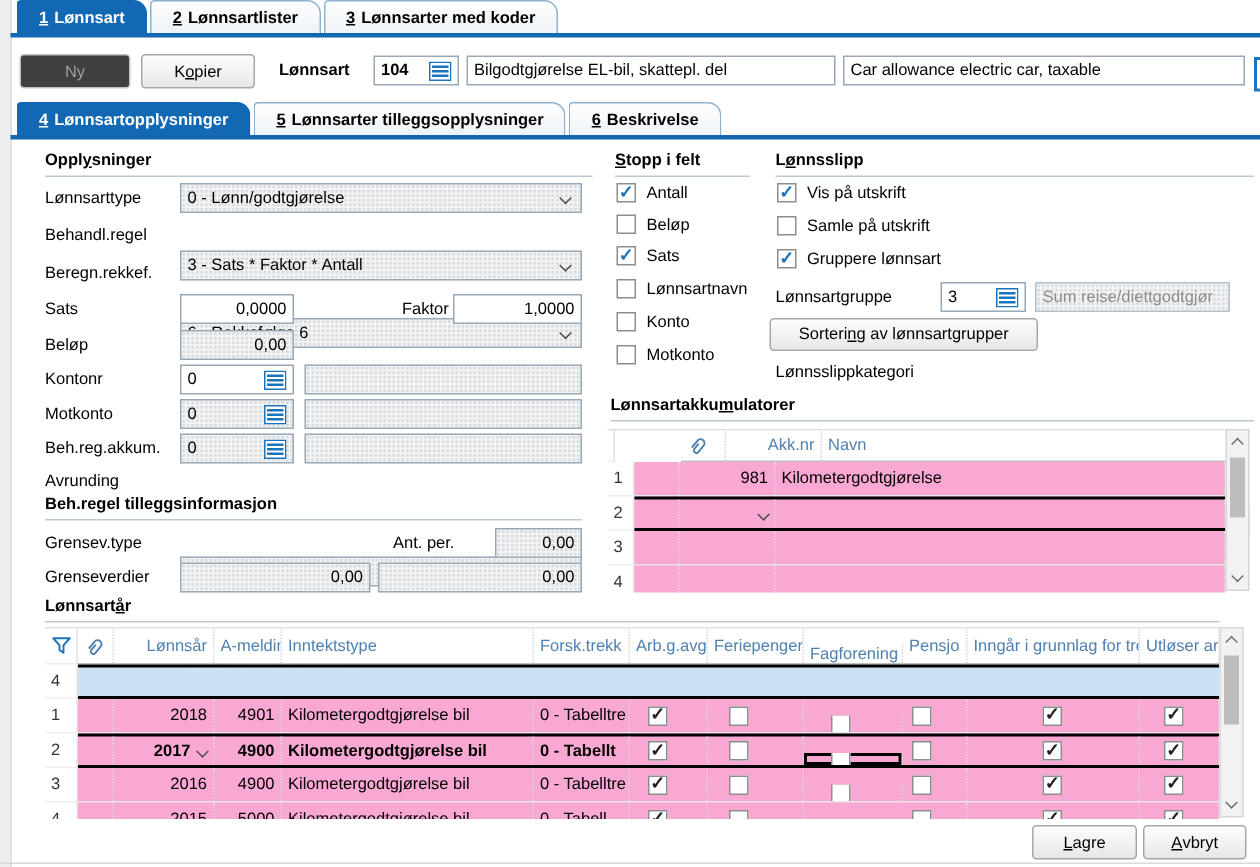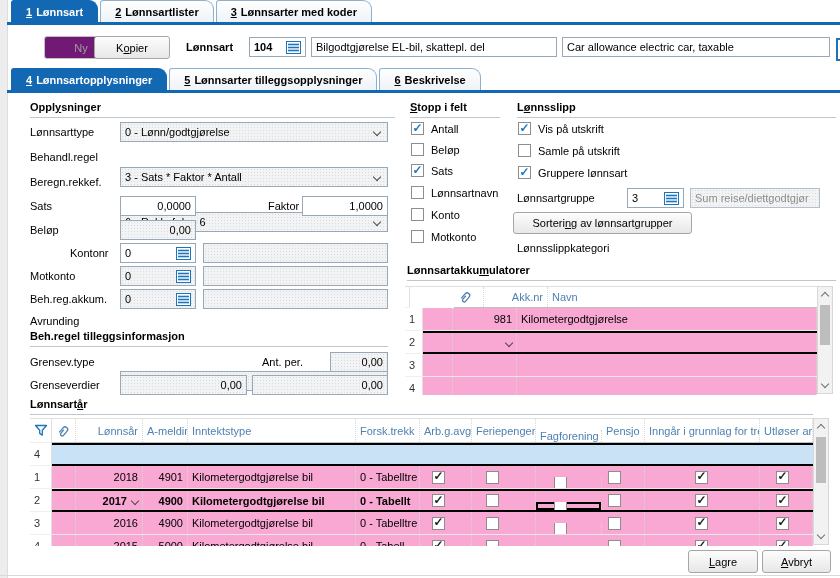--- a/index.html
+++ b/index.html
@@ -12,21 +12,21 @@
   
   .tabbar{left:7px;right:0;height:22px;border-bottom:3px solid #1268b3;display:flex;align-items:flex-end;padding-left:4px;gap:2px;}
   .tab{display:inline-flex;align-items:center;height:21px;padding:0 14px;border:1px solid #8fb0cc;border-bottom:none;
        border-radius:3px 9px 0 0;background:linear-gradient(#fefefe,#eef3f8);font-weight:bold;white-space:nowrap;cursor:default;}
   .tab.active{background:#1268b3;color:#fff;border-color:#1268b3;}
   .tab .tl{margin-left:4px;}
 
   
   .btn{display:inline-flex;align-items:center;justify-content:center;border:1px solid #a6a6a6;border-radius:3px;
        background:linear-gradient(#fdfdfd,#e7e7e7);height:23px;box-sizing:border-box;white-space:nowrap;}
-  .btn.dis{color:#9f9f9f;background:#701a75;border-color:#c2c2c2;margin-left:31px;}
+  .btn.dis{color:#9f9f9f;background:#404040;border-color:#c2c2c2;}
   .fld{border:1px solid #99a8b7;background:#fff;height:20px;display:flex;align-items:center;padding:0 4px;
        box-sizing:border-box;white-space:nowrap;overflow:hidden;}
   .fld.num{justify-content:flex-end;}
   .hatch{background-color:#f2f3f4;background-image:radial-gradient(#d9dcdf 1px,rgba(0,0,0,0) 1px);background-size:3px 3px;}
   .fld.disv{color:#8d8d8d;border-color:#b4bfc9;}
   .sel{position:relative;padding-right:2px;}
   .chev{display:inline-block;width:5px;height:5px;border-right:1.5px solid #4a4a4a;border-bottom:1.5px solid #4a4a4a;
         transform:rotate(45deg);}
   .sel .chev{position:absolute;right:7px;top:6px;}
   .gicon{display:inline-flex;margin-left:auto;}
@@ -163,21 +163,21 @@
     </div>
 
   <div class="abs lbl" style="left:30px;top:200px;">Sats</div>
   <div class="abs fld num" style="left:120px;top:196px;width:76px;">0,0000</div>
   <div class="abs lbl" style="left:268px;top:200px;">Faktor</div>
   <div class="abs fld num" style="left:302px;top:196px;width:86px;">1,0000</div>
 
   <div class="abs lbl" style="left:30px;top:224px;">Beløp</div>
   <div class="abs fld num hatch" style="left:120px;top:220px;width:76px;">0,00</div>
 
-  <div class="abs lbl" style="left:30px;top:247px;margin-left:40px;">Kontonr</div>
+  <div class="abs lbl" style="left:30px;top:247px;">Kontonr</div>
   <div class="abs fld" style="left:120px;top:243px;width:76px;">
       <span>0</span>
       <span class="gicon">
         <svg width="15" height="13">
           <use href="#grid-ic"></use>
         </svg>
       </span>
     </div>
   <div class="abs fld hatch" style="left:203px;top:243px;width:185px;"></div>
 

